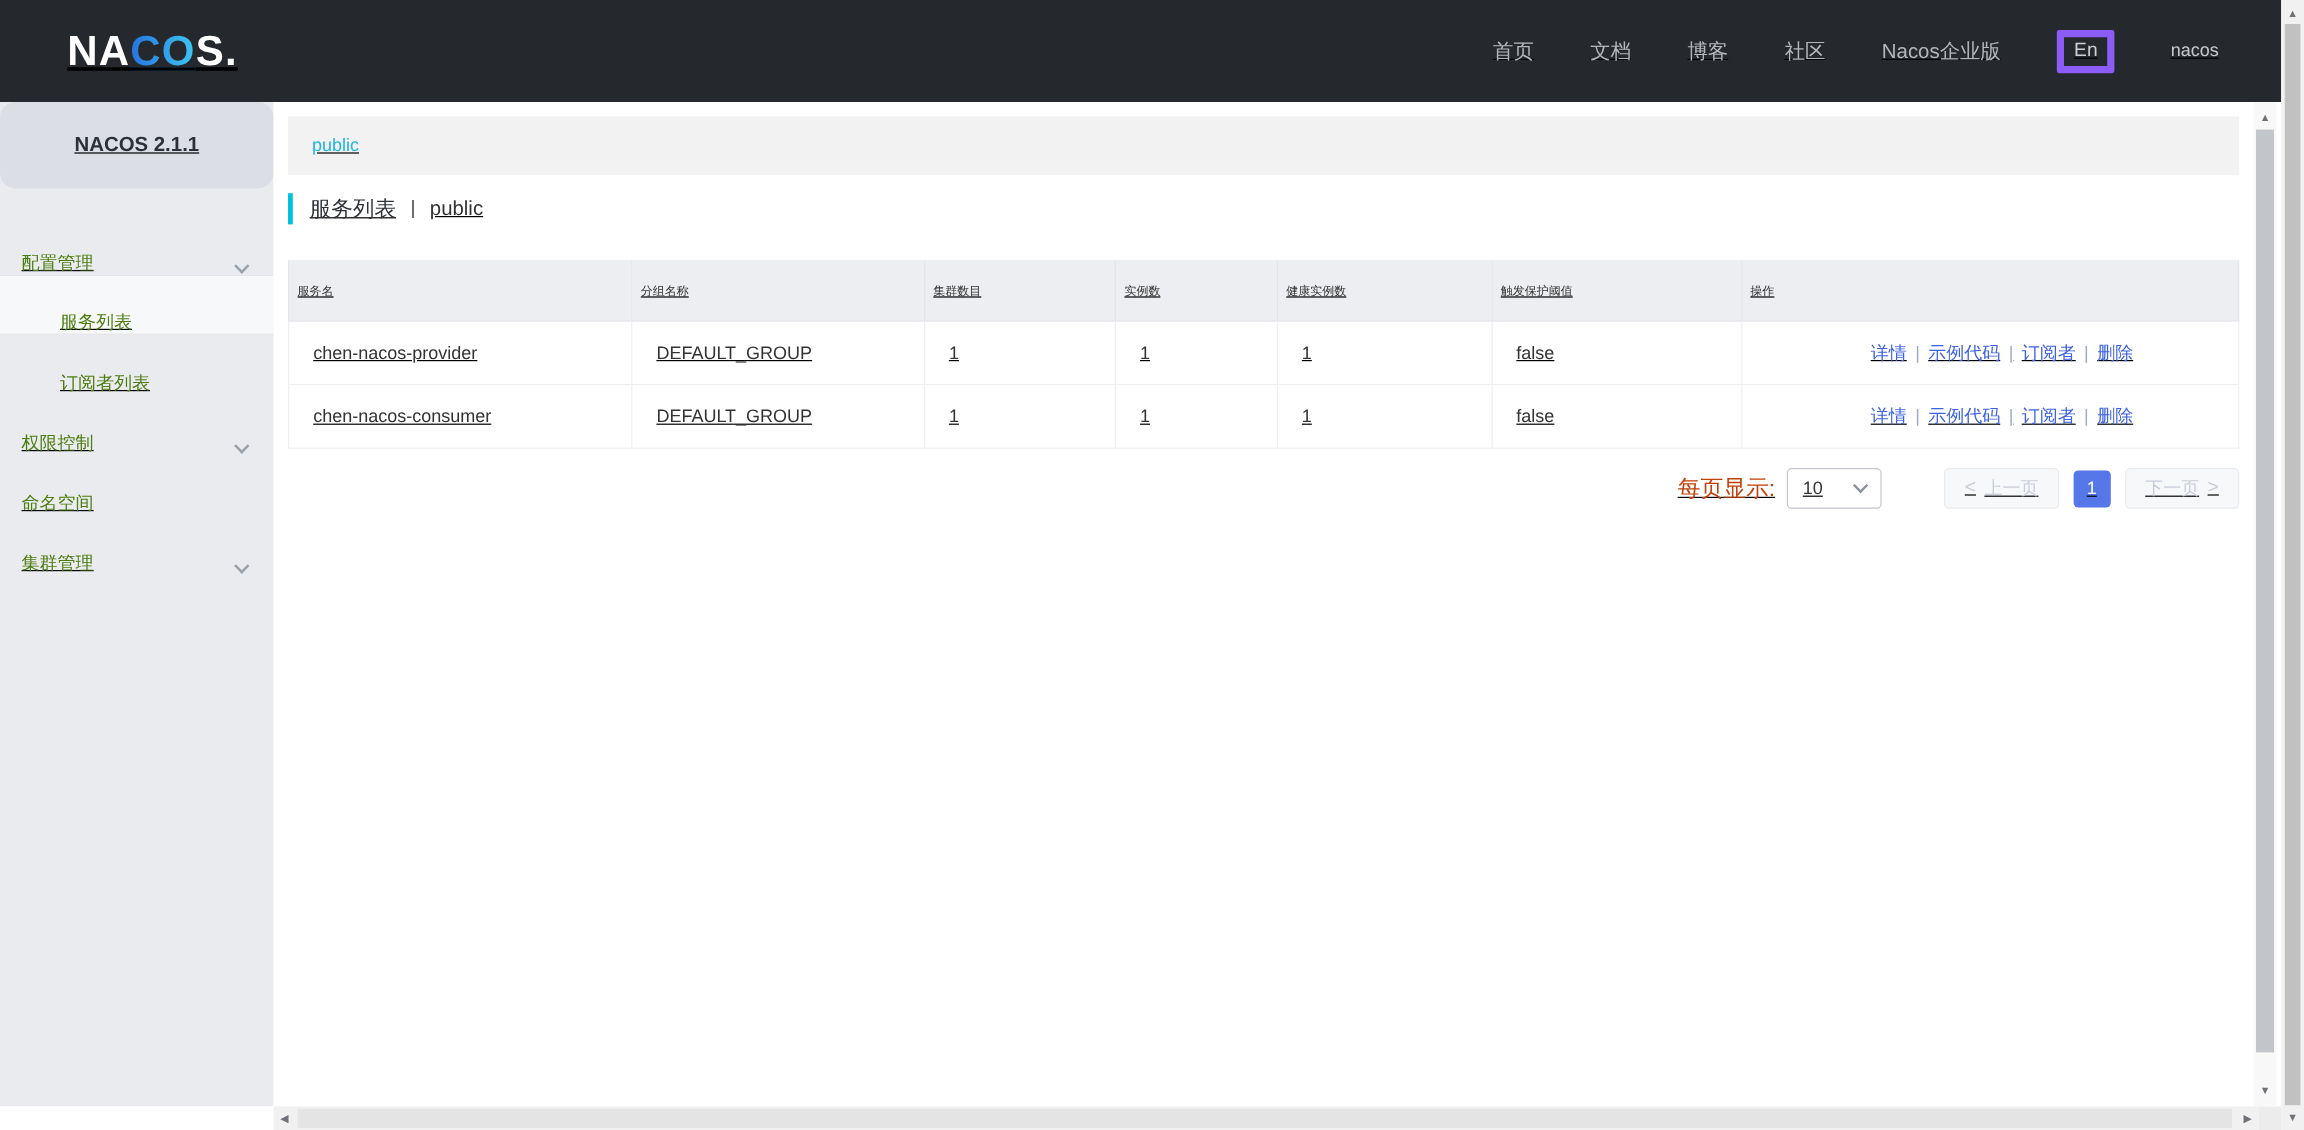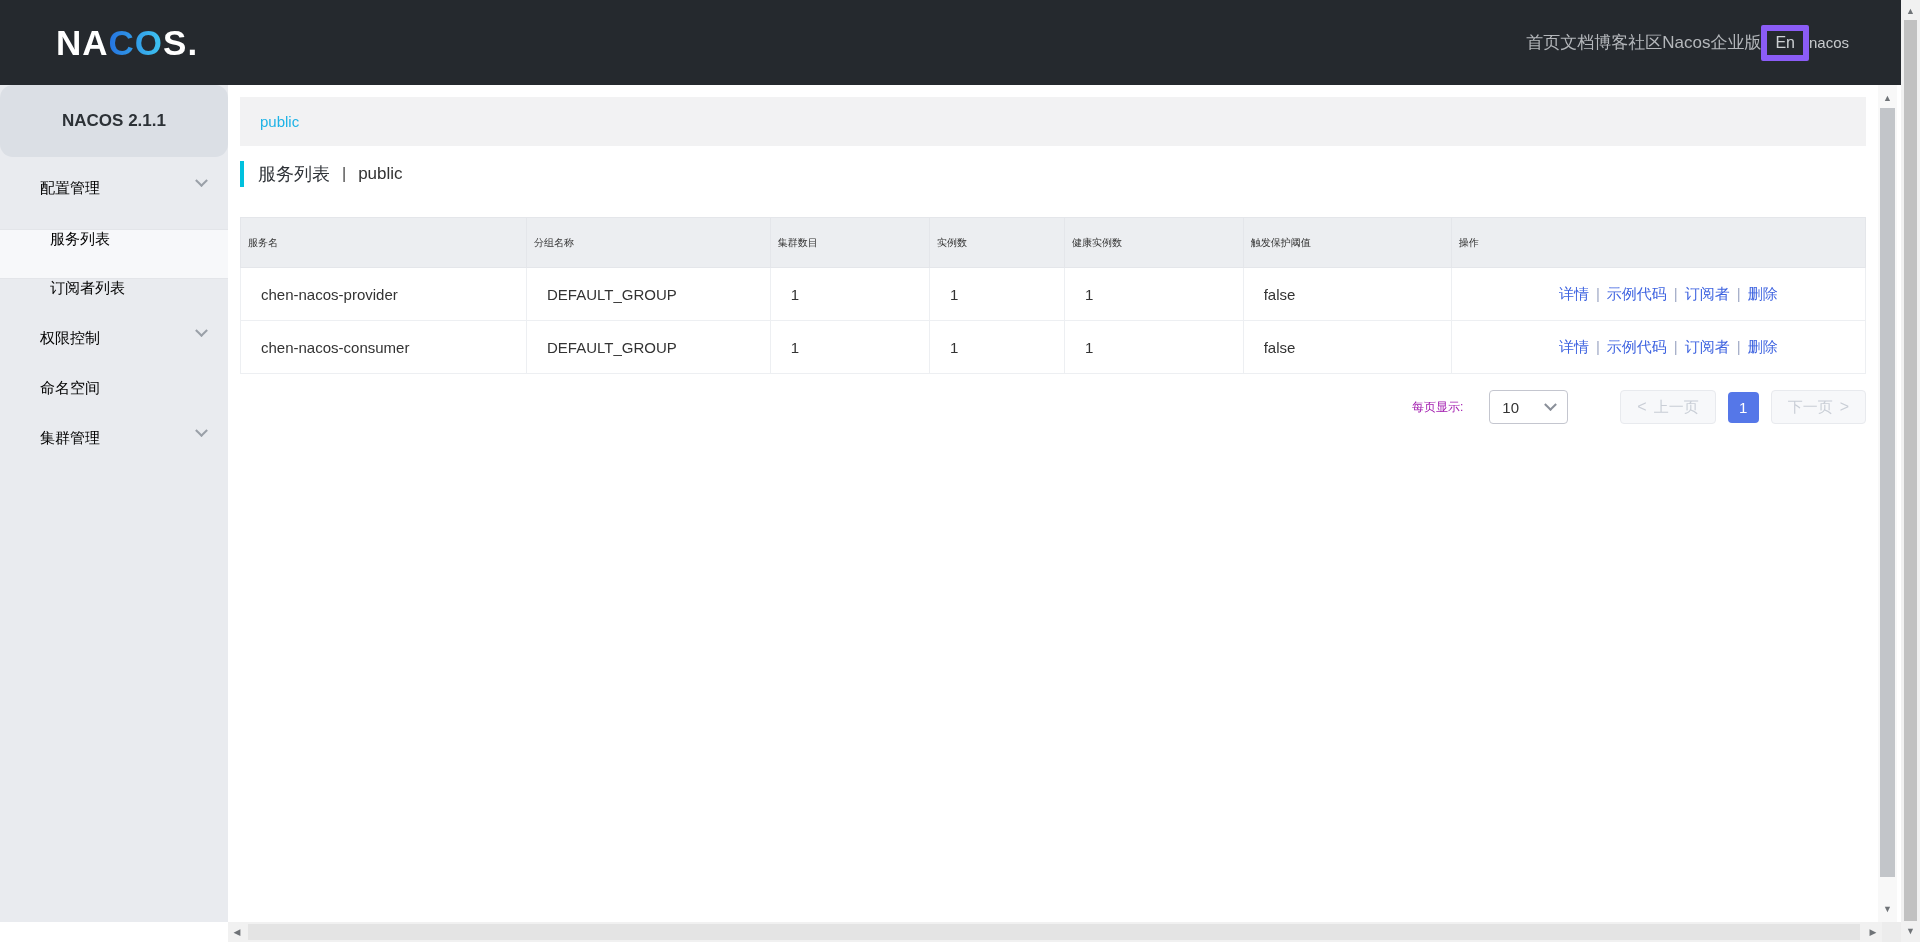--- a/index.html
+++ b/index.html
@@ -1,39 +1,39 @@
 <!DOCTYPE html>
 <html><head>
 <meta charset="utf-8">
 <style>
   * { margin:0; padding:0; box-sizing:border-box; }
   html,body { width:1920px; height:942px; overflow:hidden; background:#fff;
               font-family:"Liberation Sans", sans-serif; }
 
-  .app { position:absolute; left:0; top:0; width:1901px; height:942px; }
+  .app { position:absolute; left:0; top:0; width:1901px; height:942px;text-decoration:underline; }
 
   
   .navbar { height:85px; background:#25292e; display:flex; align-items:center; }
   .logo { margin-left:56px; font-size:35px; font-weight:800; color:#ffffff; letter-spacing:1px; cursor:pointer; }
   .logo .grad { background:linear-gradient(90deg,#2574e0,#3fc6f1);
                 -webkit-background-clip:text; background-clip:text; color:transparent; }
-  .nav-links { margin-left:auto; margin-right:52px; display:flex; align-items:center; }
+  .nav-links { margin-left:auto; margin-right:52px; display:flex; align-items:center; gap:47px; }
   .nav-link { color:#b4b7bb; font-size:17px; cursor:pointer; white-space:nowrap; }
   .lang-box { border:6px solid #8b5cf6; color:#cdd0d3; padding:3px 8px; font-size:16px; border-radius:2px; cursor:pointer; }
   .username { color:#c7cacd; font-size:15px; cursor:pointer; }
 
   
   .main { display:flex; height:837px; }
 
   .sidebar { width:228px; background:#e9ebef; flex:none; }
   .sidebar-header { height:72px; background:#dbdfe5; display:flex; align-items:center; justify-content:center;
                     font-size:17px; font-weight:bold; color:#2c3136;border-radius:13px; }
   .menu { padding-top:22px; }
-  .menu-item { height:50px; display:flex; align-items:flex-start; padding:0 22px 0 40px;
-               font-size:15px; color:#000000; cursor:pointer; }
+  .menu-item { height:50px; display:flex; align-items:flex-end; padding:0 22px 0 18px;
+               font-size:15px; color:#4d7c0f; cursor:pointer; }
   .menu-item.child { padding-left:50px; }
   .menu-item.active { background:#f7f8fa; border-top:1px solid #e3e5e9; border-bottom:1px solid #e3e5e9; }
   .chev { width:9px; height:9px; border-right:2px solid #9aa0a8; border-bottom:2px solid #9aa0a8;
           margin-left:auto; flex:none; }
   .chev.down { transform:rotate(45deg) translate(-2px,-2px); }
   .chev.up   { transform:rotate(-135deg) translate(-2px,-2px); }
 
   .content { flex:1; background:#fff; padding:0 12px; overflow:hidden; }
 
   .breadcrumb { margin-top:12px; height:49px; background:#f2f2f3; display:flex; align-items:center;
@@ -65,21 +65,21 @@
   table.svc { margin-top:30px; width:100%; border-collapse:collapse; table-layout:fixed; }
   table.svc th { background:#eceef1; height:50px; font-size:10px; font-weight:normal; color:#333;
                  text-align:left; padding-left:7px; border:1px solid #e4e6ea; }
   table.svc td { height:53px; font-size:15px; color:#333; padding-left:20px;
                  border:1px solid #edeff2; background:#fff; }
   th.c-op, td.c-op { text-align:center; padding-left:0; }
   .op-link { color:#3e63e0; cursor:pointer; font-size:15px; }
   .op-sep { color:#a0aac6; margin:0 7px; }
 
   .pagination-row { margin-top:16px; display:flex; align-items:center; justify-content:flex-end; }
-  .pg-label { color:#a21caf; font-size:12px; margin-right:26px; }
+  .pg-label { color:#c2410c; font-size:19px; margin-right:10px; }
   .pg-select { width:79px; height:34px; border:1px solid #c4c6cf; border-radius:4px; background:#fff;
                display:flex; align-items:center; justify-content:space-between; padding:0 12px;
                font-size:15px; color:#333; cursor:pointer; }
   .pg-select .chev { margin-left:0; border-color:#8a8f99; }
   .pg-btn { height:34px; padding:0 16px; background:#f7f8fa; border:1px solid #e8eaee; border-radius:4px;
             color:#c9ced6; font-size:15px; display:flex; align-items:center; gap:7px; cursor:default; }
   .pg-prev { margin-left:52px; }
   .pg-cur { width:31px; height:31px; background:#5577e8; color:#fff; border-radius:4px; margin:0 12px;
             display:flex; align-items:center; justify-content:center; font-size:15px; cursor:pointer; }
   .pg-arrow { font-size:16px; }

